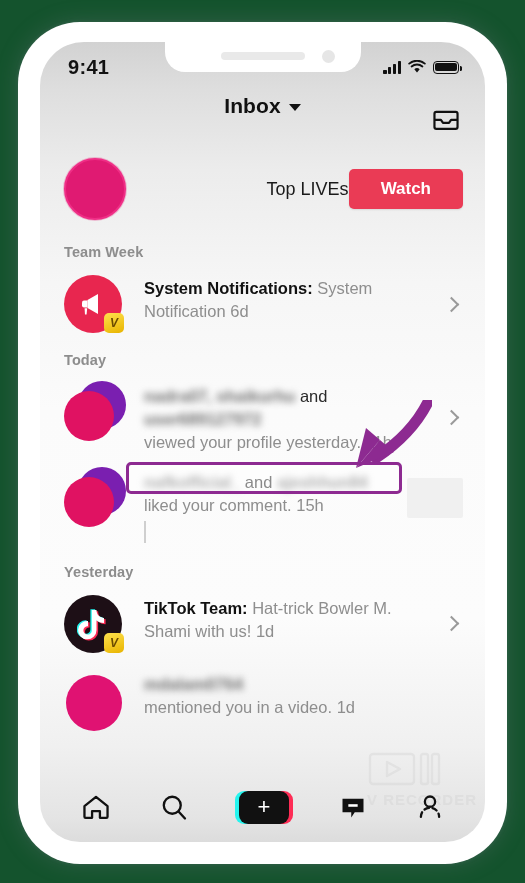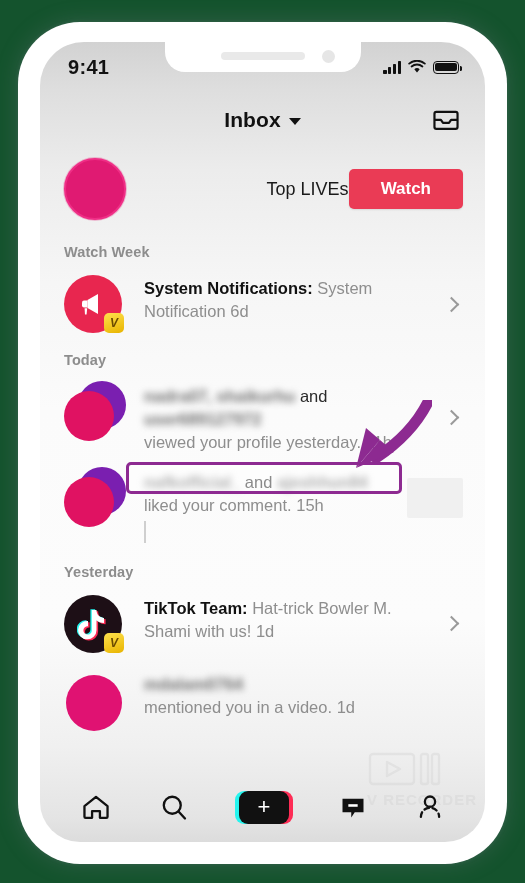--- a/index.html
+++ b/index.html
@@ -56,21 +56,21 @@
   .sig i { display: block; width: 3.2px; background: #111; border-radius: .8px; }
   .sig i:nth-child(1){ height: 4px; } .sig i:nth-child(2){ height: 7px; }
   .sig i:nth-child(3){ height: 10px; } .sig i:nth-child(4){ height: 13px; }
   .batt { width: 26px; height: 13px; border: 1.6px solid #111; border-radius: 4px; position: relative; }
   .batt::after { content:""; position:absolute; right:-4px; top:4px; width:2.3px; height:5px; background:#111; border-radius:0 1.5px 1.5px 0; }
   .batt i { position:absolute; left:1.4px; top:1.4px; bottom:1.4px; right:1.4px; background:#111; border-radius:2px; }
 
   
   .app-header {
     position: absolute; top: 52px; left: 0; width: 445px; height: 52px;
-    display: flex; align-items: center; justify-content: center; z-index: 15;
+    display: flex; align-items: flex-start; justify-content: center; z-index: 15;
   }
   .hdr-title { display: flex; align-items: center; gap: 8px; }
   .hdr-title span { font-size: 21px; font-weight: 700; color: #111; letter-spacing: .1px; }
   .caret { width: 0; height: 0; border-left: 6px solid transparent; border-right: 6px solid transparent; border-top: 7px solid #111; margin-top: 3px; }
   .hdr-inbox-icon { position: absolute; right: 24px; top: 11px; }
 
   
   .content { position: absolute; top: 104px; left: 0; width: 445px; height: 640px; }
 
   .live-row { display: flex; align-items: center; padding: 12px 22px 14px 24px; }
@@ -200,21 +200,21 @@
     </div>
 
     <div class="content">
 
       <div class="live-row">
         <div class="live-avatar"></div>
         <div class="live-label">Top LIVEs</div>
         <button class="watch-btn">Watch</button>
       </div>
 
-      <div class="sec-header">Watch Week</div>
+      <div class="sec-header">Team Week</div>
 
       <div class="notif-row">
         <div class="av-wrap">
           <div class="sysav">
             <svg width="34" height="30" viewBox="0 0 34 30">
               <path d="M22 5 L11.5 11 L11.5 19 L22 25 Z" fill="#fff"></path>
               <path d="M8 11.4 L11.5 11.4 L11.5 18.6 L8 18.6 A2 2 0 0 1 6 16.6 L6 13.4 A2 2 0 0 1 8 11.4 Z" fill="#fff"></path>
               <path d="M8.6 19.2 L11.2 19.2 L10.6 25.6 L9 25.6 Z" fill="#fff"></path>
             </svg>
           </div>

